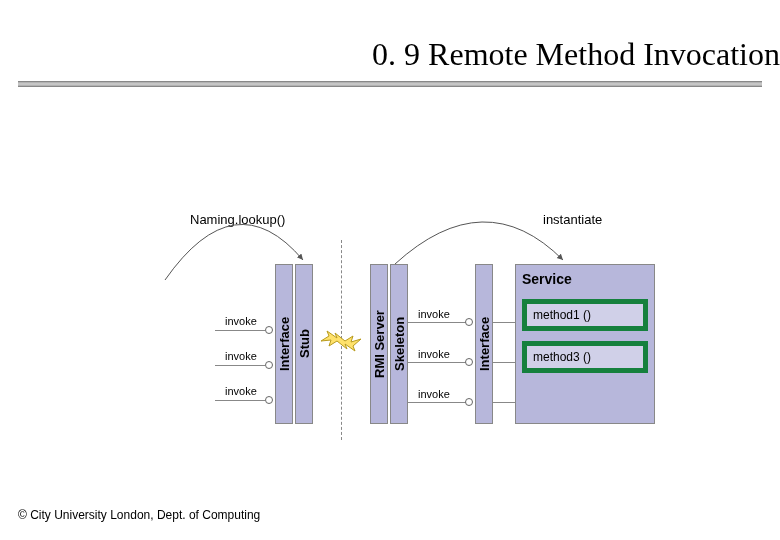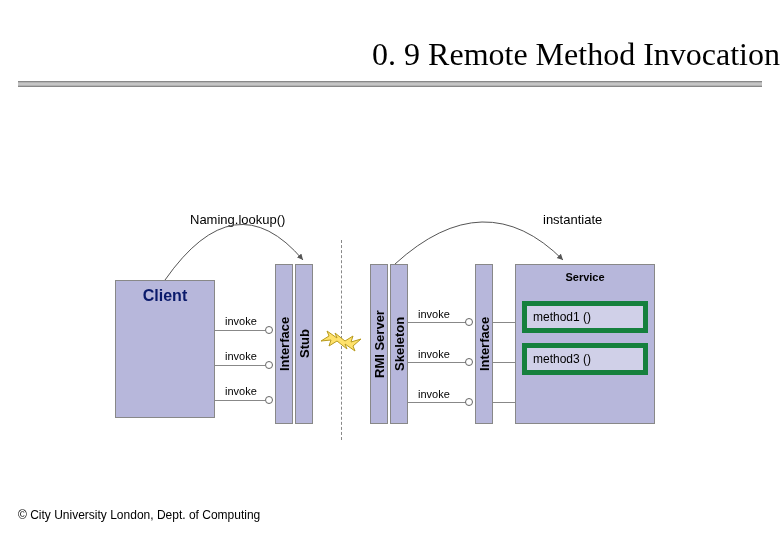--- a/index.html
+++ b/index.html
@@ -55,23 +55,22 @@
   .stub { left: 180px; top: 64px; width: 18px; height: 160px; }
   .rmi-server { left: 255px; top: 64px; width: 18px; height: 160px; }
   .skeleton { left: 275px; top: 64px; width: 18px; height: 160px; }
   .iface-right { left: 360px; top: 64px; width: 18px; height: 160px; }
   .service {
     left: 400px; top: 64px; width: 140px; height: 160px;
     padding: 6px;
   }
   .service-title {
     font-weight: bold;
-    text-align: center;
-    font-size: 11px;
-    margin-bottom: 18px;
+    font-size: 14px;
+    margin-bottom: 12px;
   }
   .method {
     background: #d0d0e8;
     border: 5px solid #15803d;
     font-size: 12px;
     padding: 4px 6px;
     margin-bottom: 10px;
   }
   .invoke-label {
     position: absolute;
@@ -126,23 +125,20 @@
   }
 </style>
 </head>
 <body>
 
 <div class="title">0. 9 Remote Method Invocation</div>
 <div class="divider"></div>
 
 <div class="diagram">
 
-  <div class="box client">
-    <span>Client</span>
-  </div>
 
   <div class="box vlabel iface-left">
     <span>Interface</span>
   </div>
 
   <div class="box vlabel stub">
     <span>Stub</span>
   </div>
 
   <div class="dashed-line"></div>

